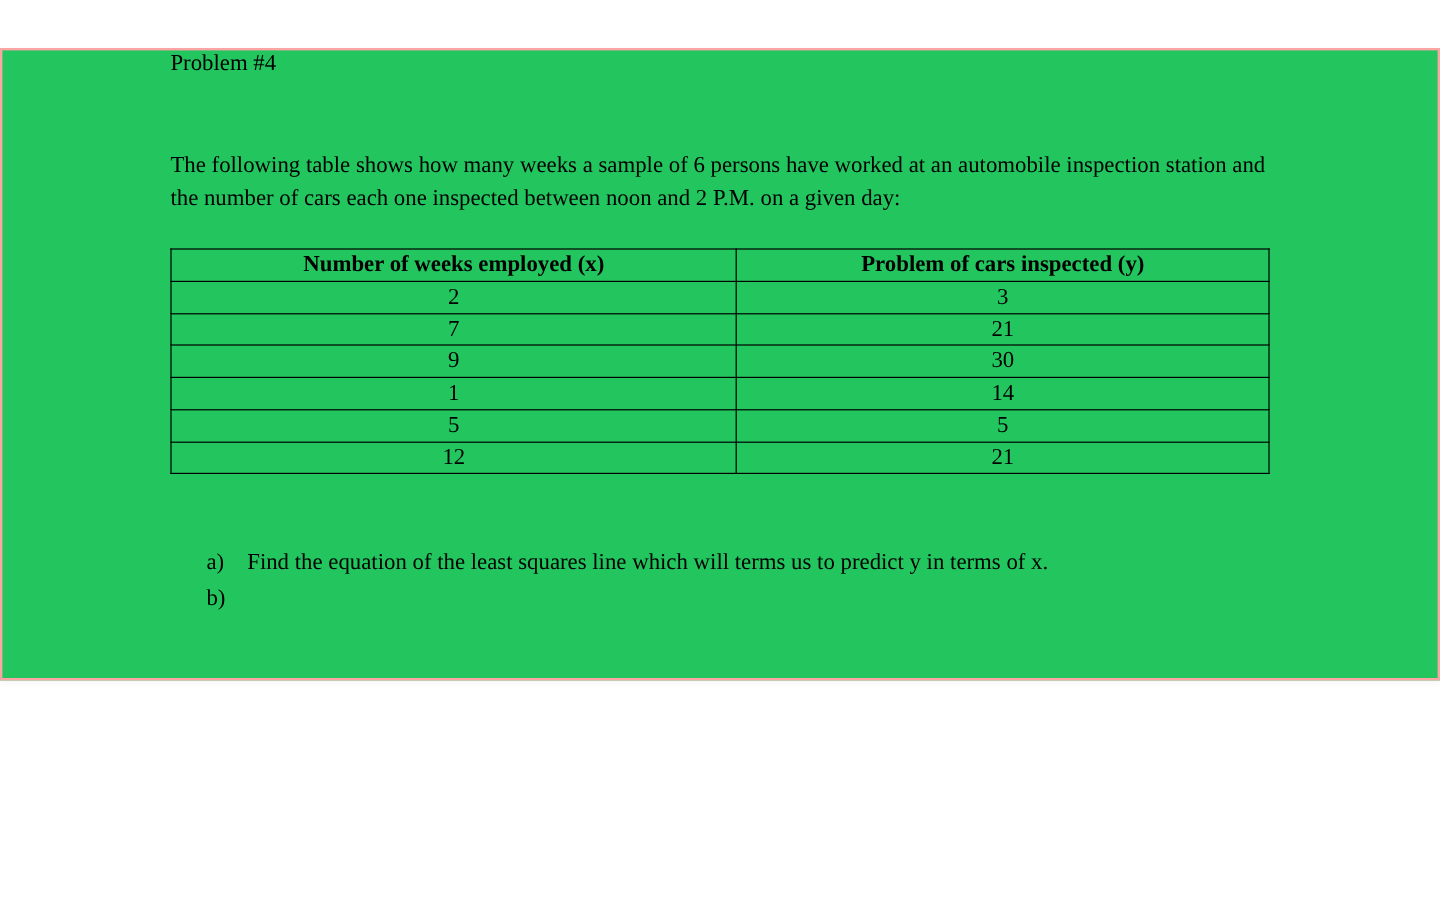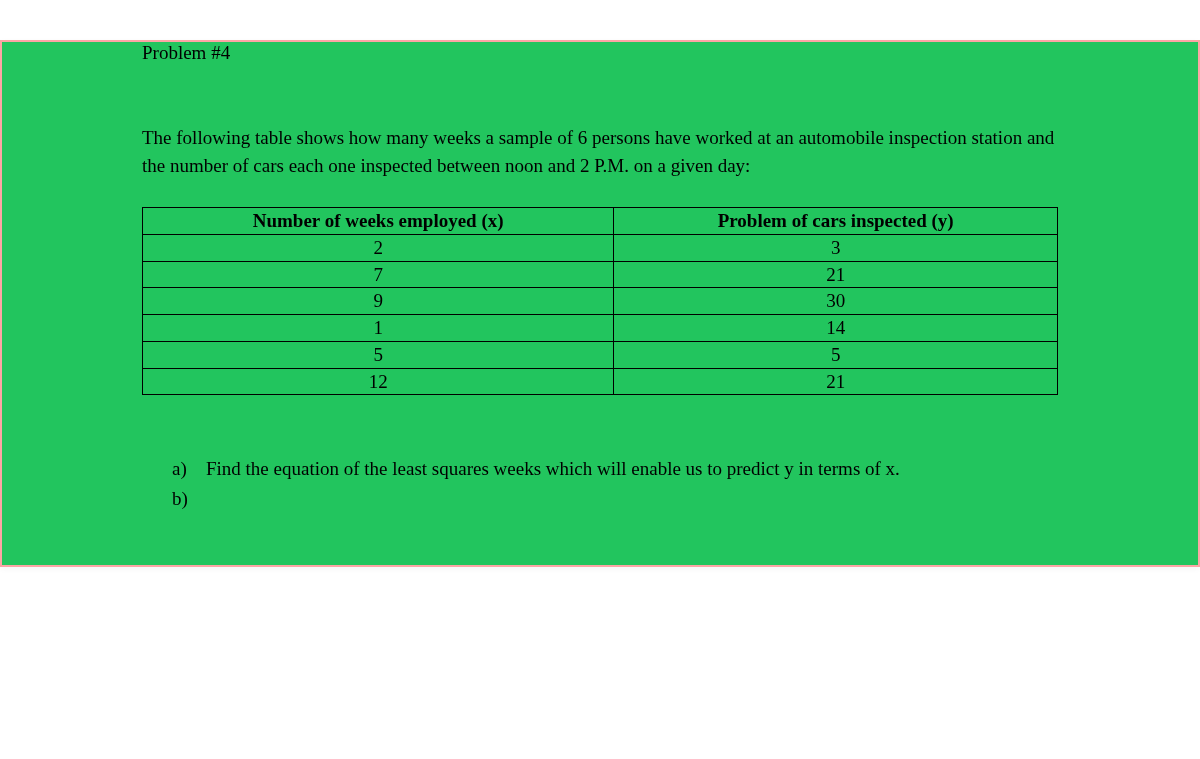--- a/index.html
+++ b/index.html
@@ -102,20 +102,20 @@
       <tr>
         <td>12</td>
         <td>21</td>
       </tr>
     </tbody>
   </table>
 
   <ol class="questions">
     <li>
       <span class="marker">a)</span>
-      <span>Find the equation of the least squares weeks which will enable us to predict y in terms of x.</span>
+      <span>Find the equation of the least squares line which will terms us to predict y in terms of x.</span>
     </li>
     <li>
       <span class="marker">b)</span>
     </li>
   </ol>
 
 </div>
 
 </body></html>

